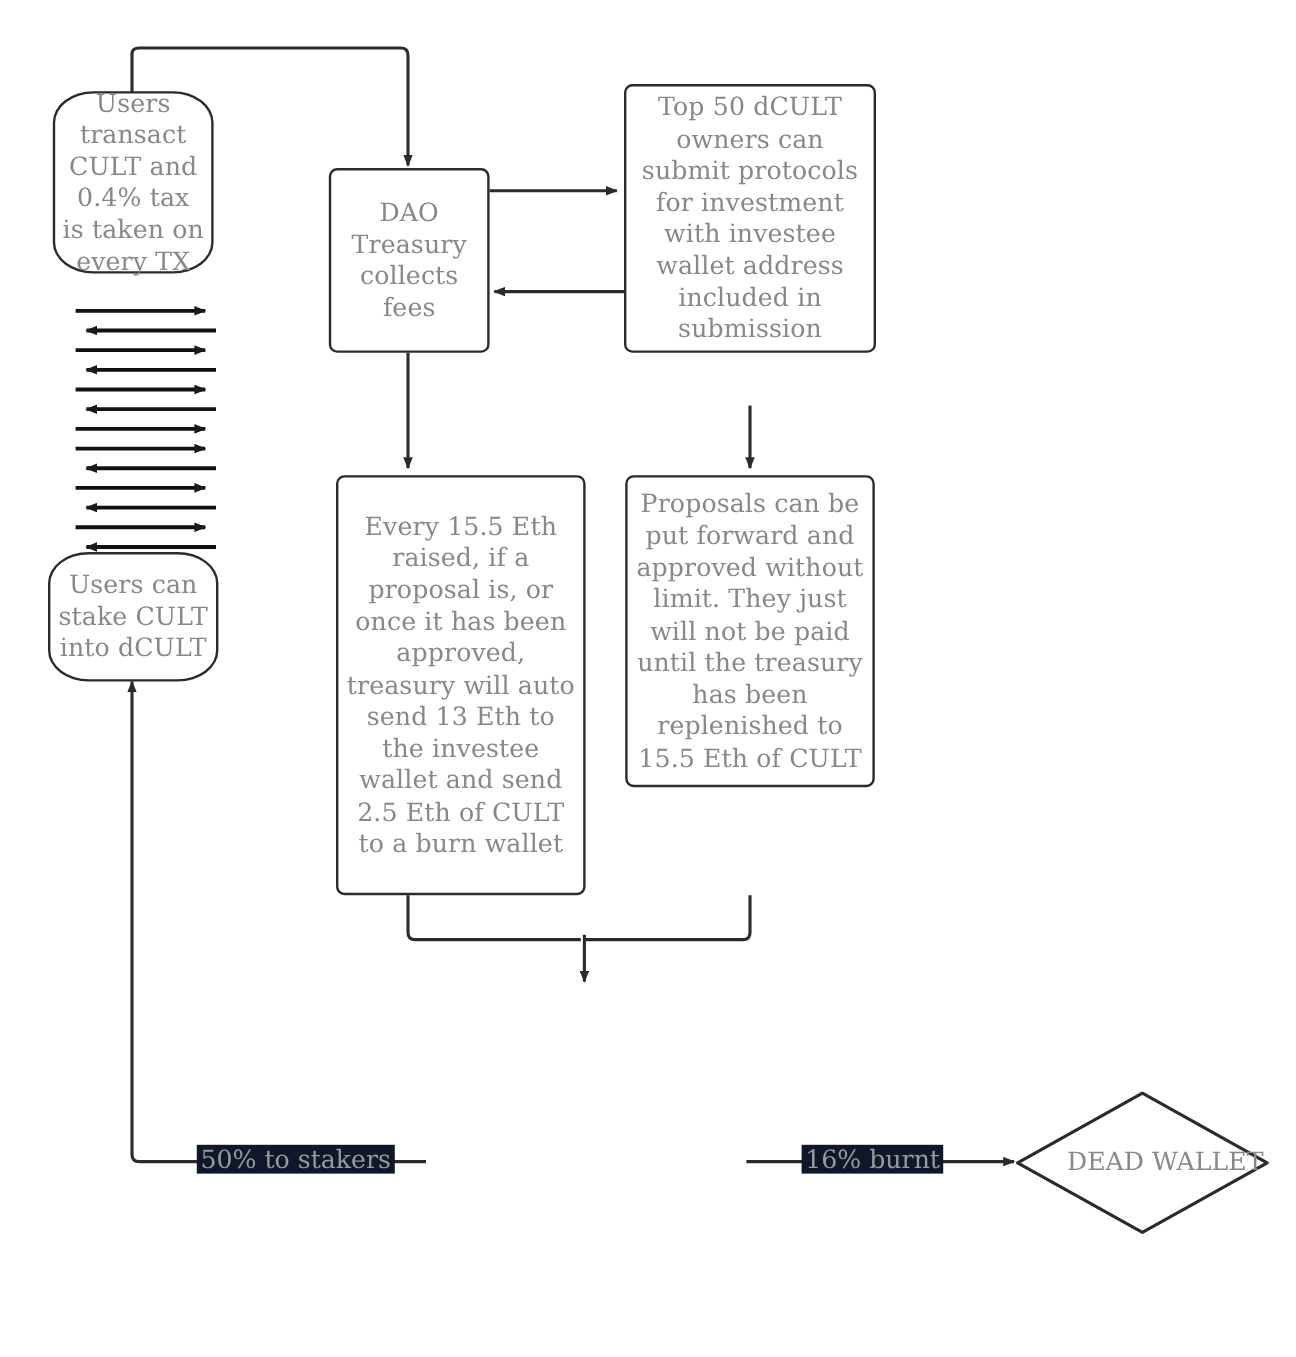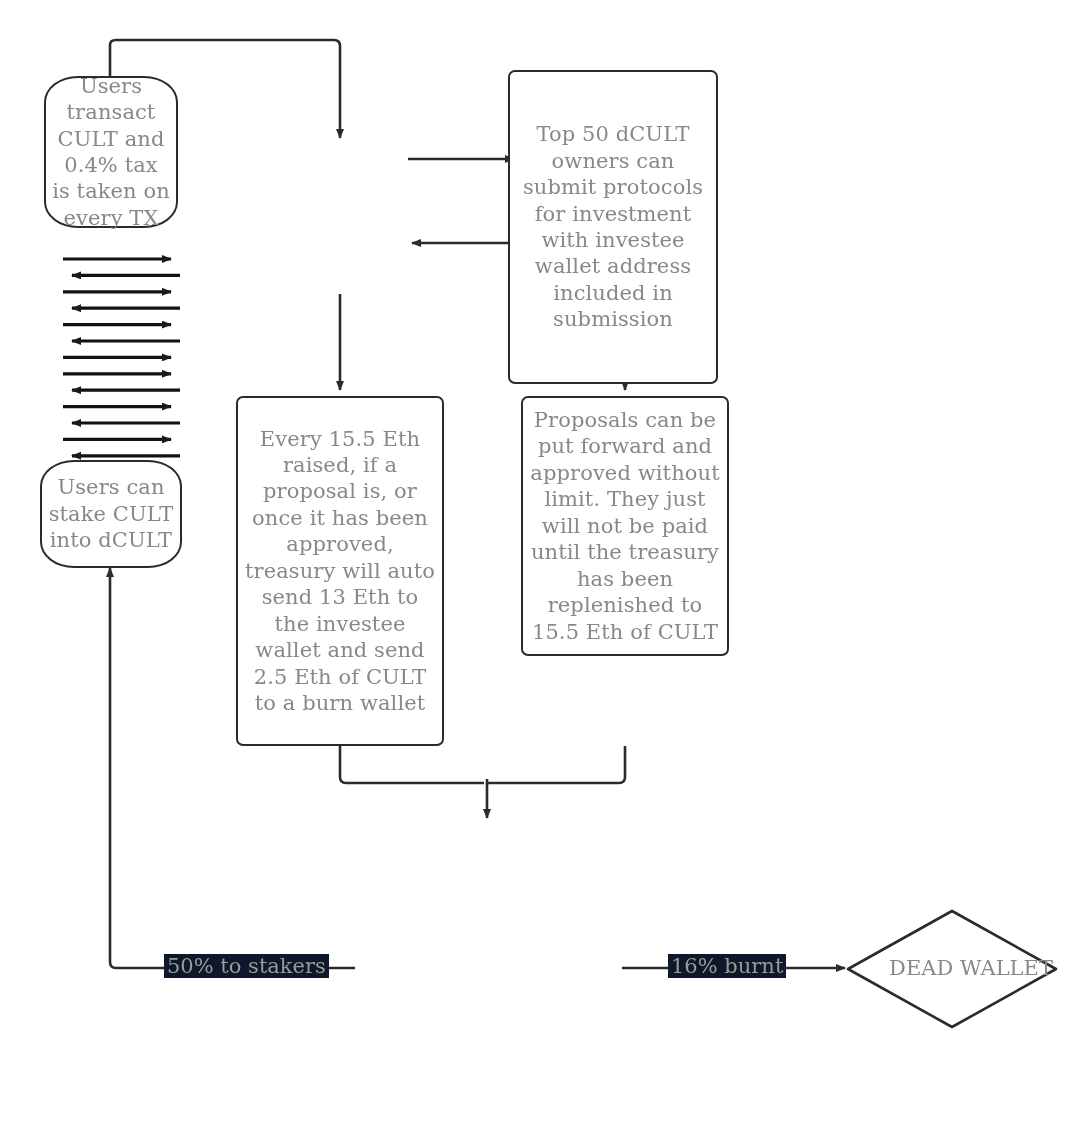--- a/index.html
+++ b/index.html
@@ -69,21 +69,21 @@
     white-space: nowrap;
     text-align: center;
     z-index: 3;
     padding: 0 3px;
   }
   
   #n-users-transact { font-size: 21px; }
   #n-dao-treasury   { font-size: 21px; }
   #n-top50          { font-size: 21px; }
   #n-users-stake    { font-size: 21px; }
-  #n-every155       { font-size: 21px; }
+  #n-every155       { font-size: 21px; margin-left: 44px; }
   #n-proposals      { font-size: 21px; }
   #n-investee       { font-size: 21px; }
   .diamond-label    { font-size: 21px; margin-left: 38px; }
   .edge-label       { font-size: 21px; }
 </style>
 </head>
 <body>
 
 <div id="canvas">
 
@@ -136,22 +136,25 @@
         <path d="M63,439.4 L171,439.4" marker-end="url(#ah-left)" stroke="#111111" stroke-width="3.2" fill="none"></path>
         <path d="M180,455.79999999999995 L72,455.79999999999995" marker-end="url(#ah-left)" stroke="#111111" stroke-width="3.2" fill="none"></path>
         <path d="M63,472.2 L171,472.2" marker-end="url(#ah-left)" stroke="#111111" stroke-width="3.2" fill="none"></path>
       </g>
   </svg>
 
   <div class="node rounded-cap" id="n-users-transact" style="left:44px; top:76px; width:134px; height:152px;">
     <span class="txt">Users transact CULT and 0.4% tax is taken on every TX</span>
   </div>
 
+  <div class="node rect" id="n-dao-treasury" style="left:274px; top:140px; width:134px; height:154px;">
+    <span class="txt">DAO Treasury collects fees</span>
+  </div>
 
-  <div class="node rect" id="n-top50" style="left:508px; top:70px; width:210px; height:314px;">
+  <div class="node rect" id="n-top50" style="left:520px; top:70px; width:210px; height:224px;">
     <span class="txt">Top 50 dCULT owners can submit protocols for investment with investee wallet address included in submission</span>
   </div>
 
   <div class="node rounded-cap" id="n-users-stake" style="left:40px; top:460px; width:142px; height:108px;">
     <span class="txt">Users can stake CULT into dCULT</span>
   </div>
 
   <div class="node rect" id="n-every155" style="left:236px; top:396px; width:208px; height:350px;">
     <span class="txt">Every 15.5 Eth raised, if a proposal is, or once it has been approved, treasury will auto send 13 Eth to the investee wallet and send 2.5 Eth of CULT to a burn wallet</span>
   </div>

